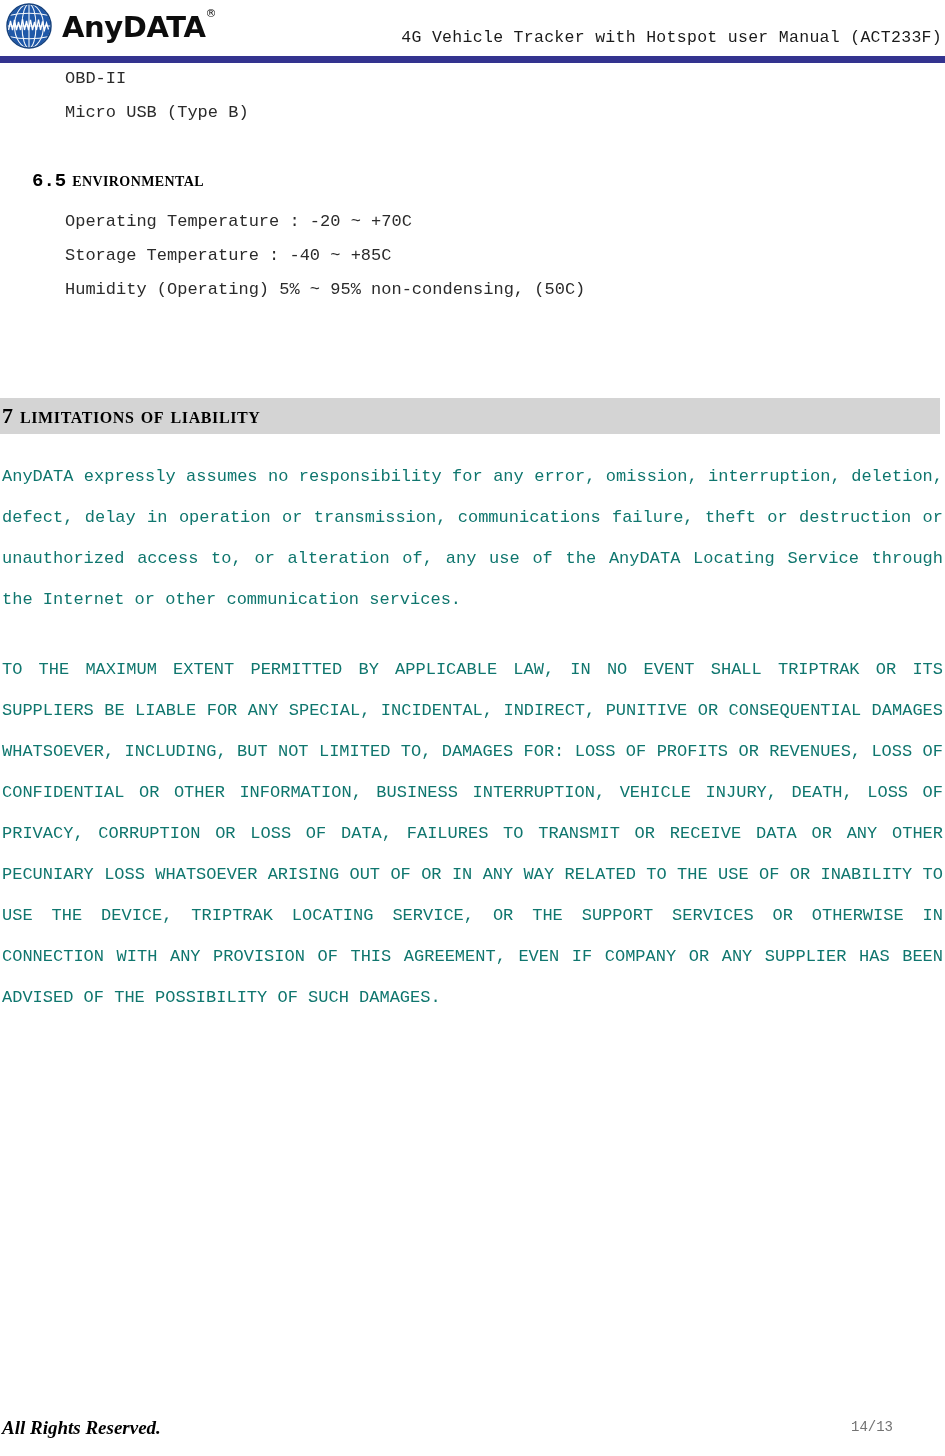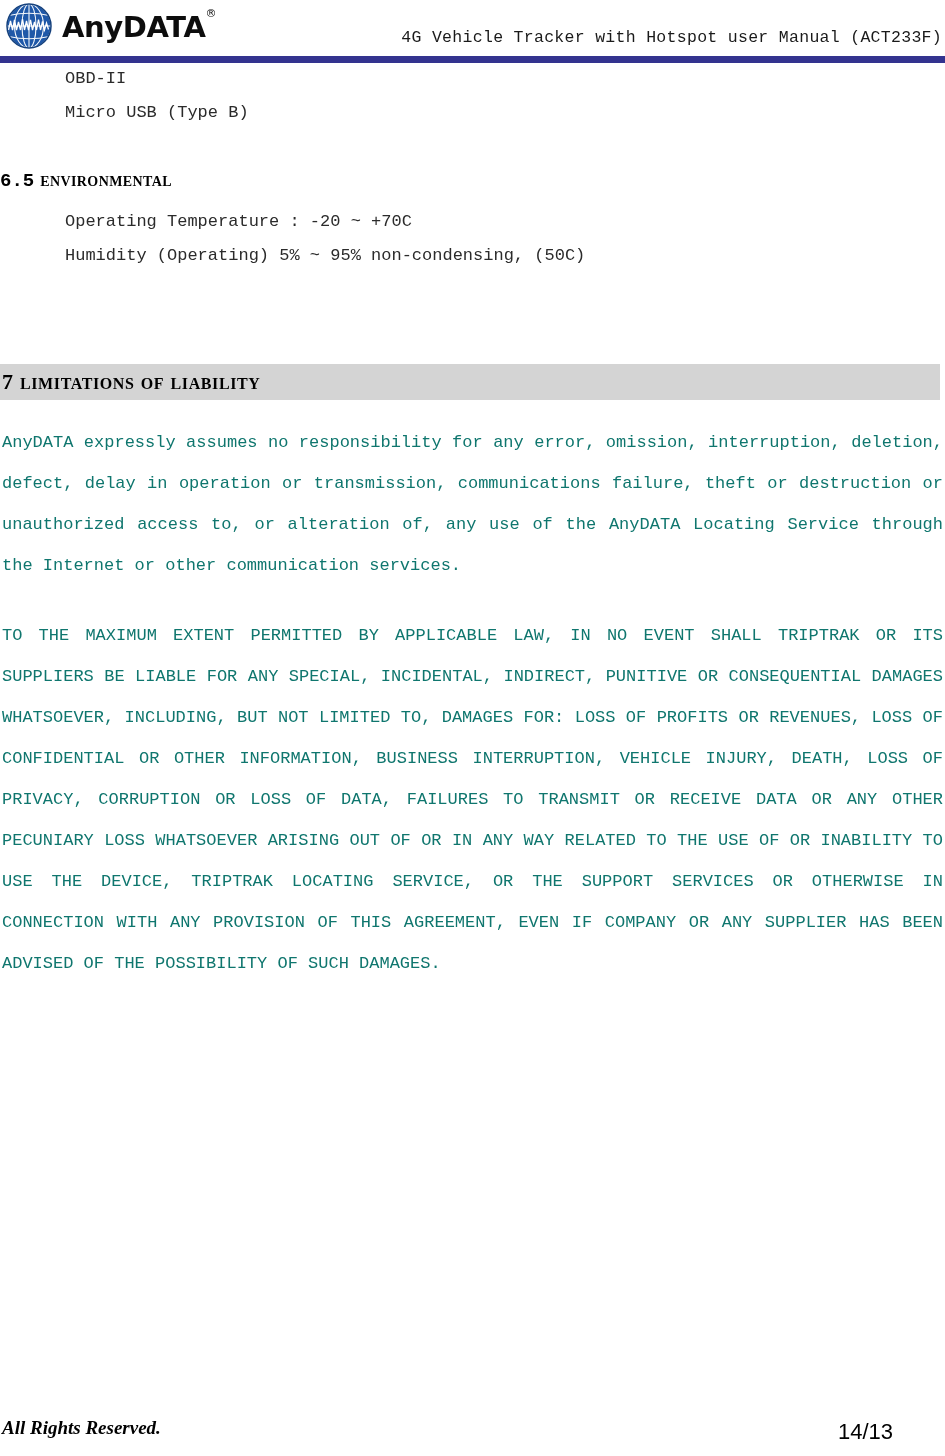--- a/index.html
+++ b/index.html
@@ -97,20 +97,21 @@
     margin: 0;
   }
 
   
   .sub-heading {
     margin-top: 36px;
     margin-bottom: 10px;
     margin-left: 0px;
     line-height: 26px;
     white-space: nowrap;
+    padding-left: 32px;
   }
   .sub-heading .num {
     font-family: "Liberation Mono", "DejaVu Sans Mono", monospace;
     font-weight: bold;
     font-size: 19px;
     color: #000;
     letter-spacing: 0px;
   }
   .sub-heading .words {
     font-family: "Liberation Serif", "DejaVu Serif", serif;
@@ -185,23 +186,23 @@
     font-family: "Liberation Serif", "DejaVu Serif", serif;
     font-weight: bold;
     font-style: italic;
     font-size: 19px;
     color: #000;
   }
   #footer-pageno {
     position: absolute;
     right: 52px;
     top: 2px;
-    font-family: Liberation Sans, sans-serif;
-    font-size: 22px;
-    color: #000000;
+    font-family: Liberation Mono, monospace;
+    font-size: 14px;
+    color: #737373;
   }
 </style>
 </head>
 <body>
 
 <div id="page-header">
 
   <div id="brand-logo">
     <svg id="globe-icon" viewBox="0 0 100 100" xmlns="http://www.w3.org/2000/svg">
       <circle cx="50" cy="50" r="44" fill="#1f58a8"></circle>
@@ -234,20 +235,21 @@
     <div class="spec-line">OBD-II</div>
     <div class="spec-line">Micro USB (Type B)</div>
   </div>
 
   <div class="sub-heading">
     <span class="num">6.5</span><span class="words">Environmental</span>
   </div>
 
   <div class="spec-group">
     <div class="spec-line">Operating Temperature : -20 ~ +70C</div>
+    <div class="spec-line">Storage Temperature : -40 ~ +85C</div>
     <div class="spec-line">Humidity (Operating) 5% ~ 95% non-condensing, (50C)</div>
   </div>
 
   <div class="band-heading">
     <span class="num">7</span>
       <span class="words">Limitations of Liability</span>
   </div>
 
   <p class="para">AnyDATA expressly assumes no responsibility for any error, omission, interruption, deletion, defect, delay in operation or transmission, communications failure, theft or destruction or unauthorized access to, or alteration of, any use of the AnyDATA Locating Service through the Internet or other communication services.</p>
   <p class="para">TO THE MAXIMUM EXTENT PERMITTED BY APPLICABLE LAW, IN NO EVENT SHALL TRIPTRAK OR ITS SUPPLIERS BE LIABLE FOR ANY SPECIAL, INCIDENTAL, INDIRECT, PUNITIVE OR CONSEQUENTIAL DAMAGES WHATSOEVER, INCLUDING, BUT NOT LIMITED TO, DAMAGES FOR: LOSS OF PROFITS OR REVENUES, LOSS OF CONFIDENTIAL OR OTHER INFORMATION, BUSINESS  INTERRUPTION, VEHICLE INJURY, DEATH, LOSS OF PRIVACY, CORRUPTION OR LOSS OF DATA, FAILURES TO TRANSMIT OR RECEIVE DATA OR ANY OTHER PECUNIARY LOSS WHATSOEVER ARISING OUT OF OR IN ANY WAY RELATED TO THE USE OF OR INABILITY TO USE THE DEVICE, TRIPTRAK LOCATING SERVICE, OR THE SUPPORT SERVICES OR OTHERWISE IN CONNECTION WITH ANY PROVISION OF THIS AGREEMENT, EVEN IF COMPANY OR ANY SUPPLIER HAS BEEN ADVISED OF THE POSSIBILITY OF SUCH DAMAGES.</p>

